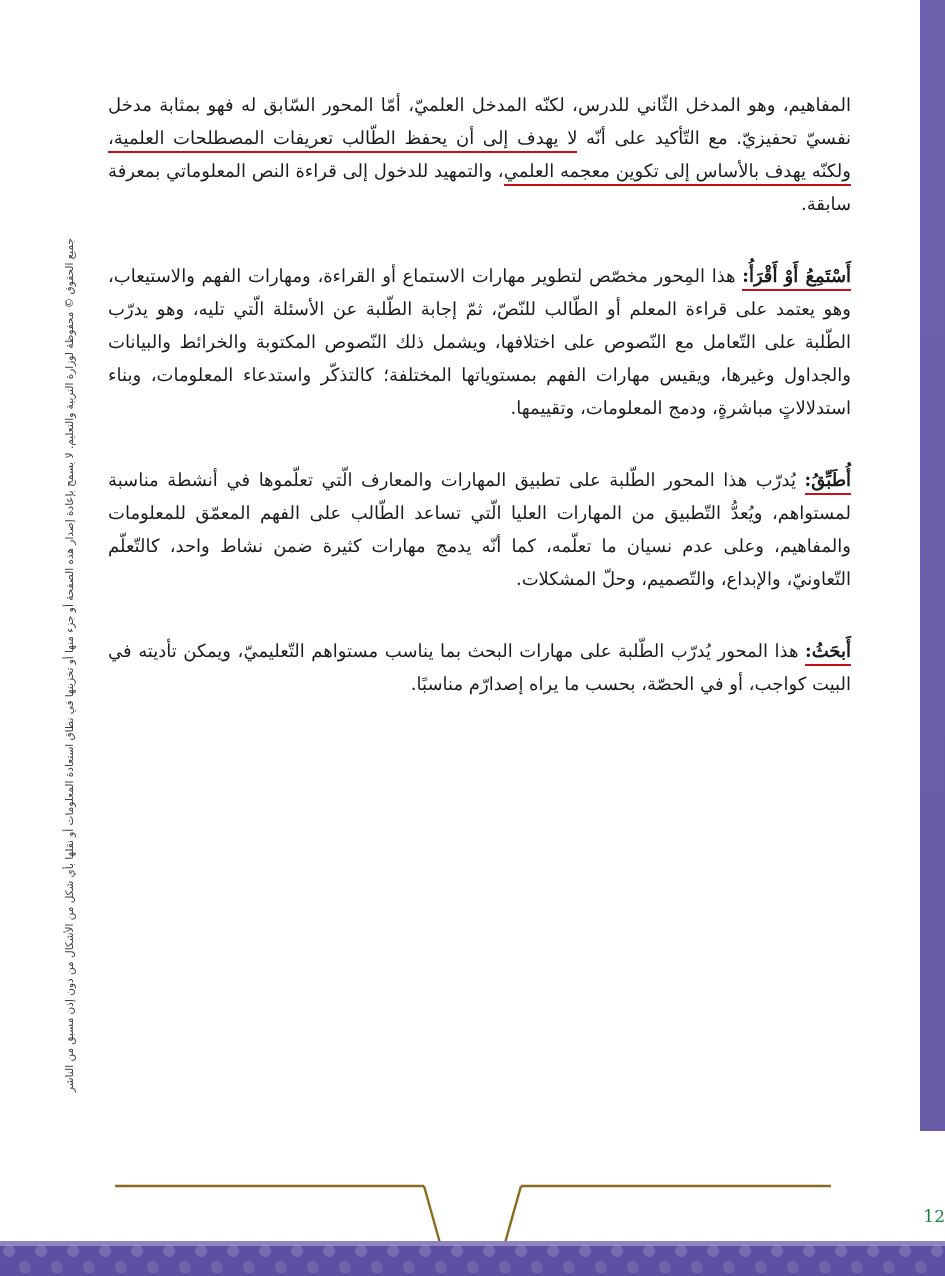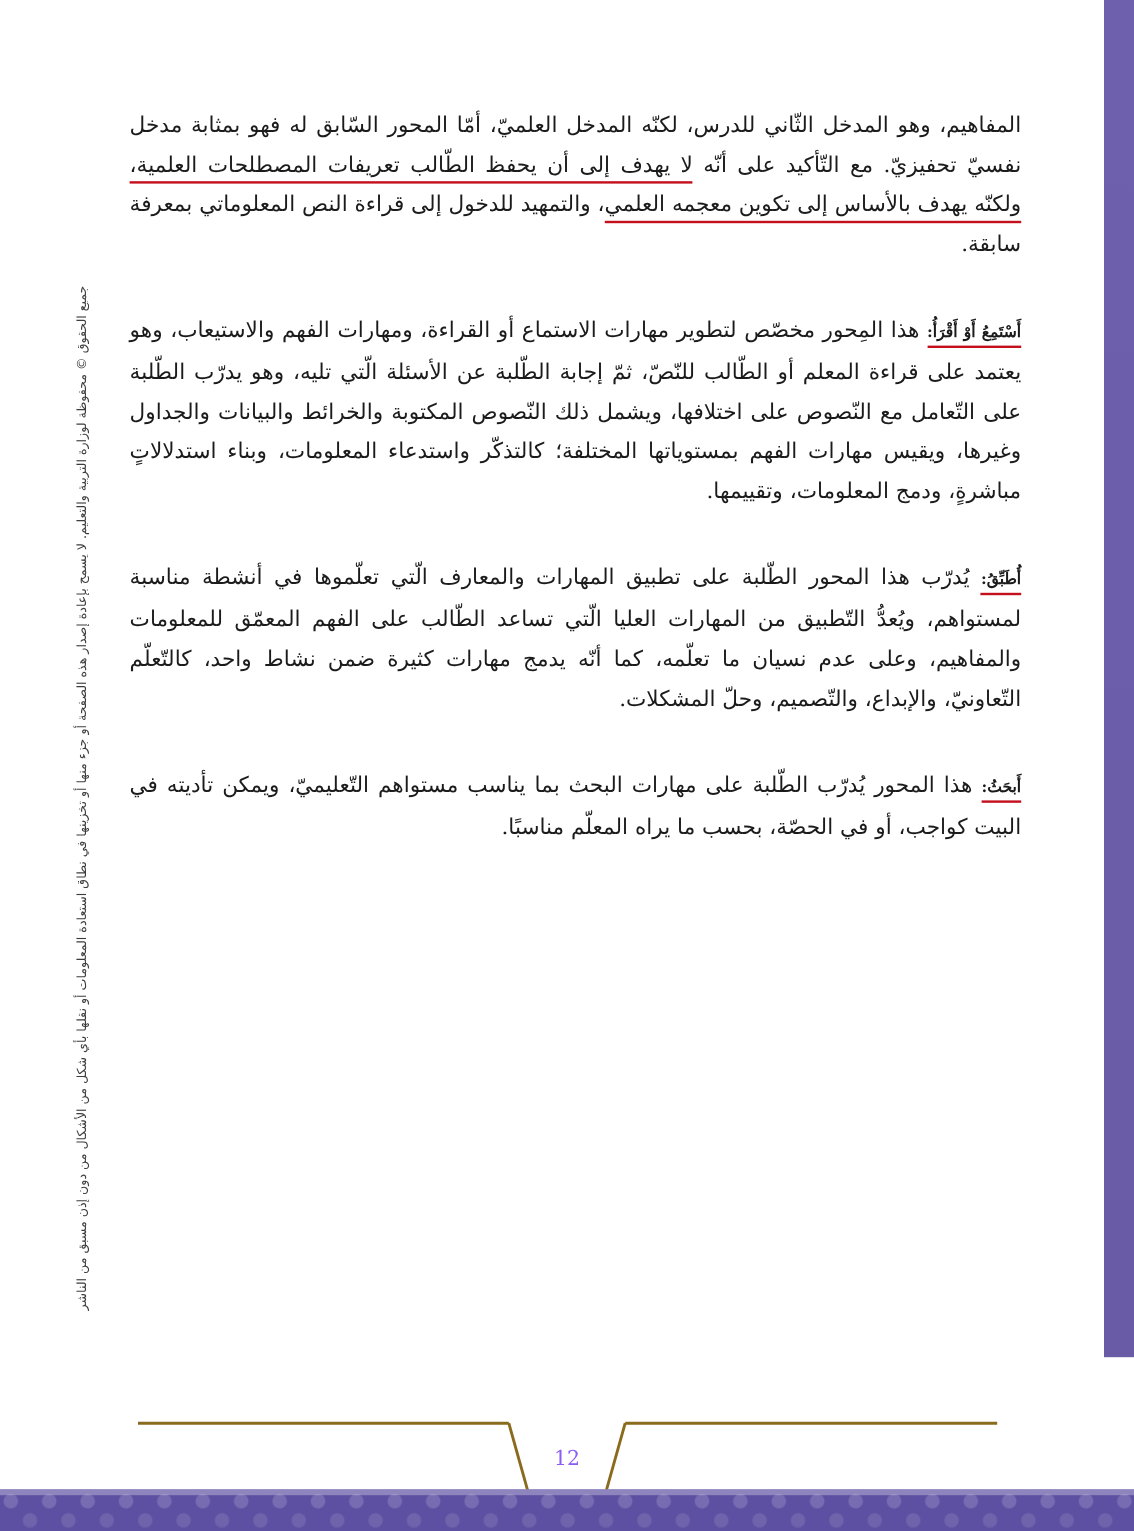--- a/index.html
+++ b/index.html
@@ -27,31 +27,31 @@
     font-family:"DejaVu Sans", sans-serif;
     font-size:10.5px;color:#3c3c3c;
   }
   
   .content{
     position:absolute;top:88px;right:94px;left:94px;
     direction:rtl;text-align:justify;
     font-size:18px;line-height:33px;margin-left:14px;
   }
   .content p{margin:0 0 39px;}
-  .content span.b{font-weight:bold;font-size:13px;}
+  .content span.b{font-weight:bold;font-size:18px;}
   .content span.u{
     border-bottom:2px solid var(--underline-red);
     padding-bottom:3px;
   }
   
   .footer-svg{position:absolute;left:0;top:1180px;display:block;}
   .footer-svg line{stroke:var(--rule-gold);stroke-width:2.4;}
   .page-number{
     position:absolute;left:0;right:0;top:1206px;
-    text-align:center;font-size:17px;color:#8b5cf6;
+    text-align:right;font-size:17px;color:#15803d;
     font-family:"DejaVu Serif", serif;
   }
   
   .band{
     position:absolute;left:0;right:0;bottom:0;height:35px;
     background-color:var(--band-purple);
     background-image:
       radial-gradient(circle at 9px 10px, rgba(255,255,255,0.16) 5.5px, rgba(255,255,255,0) 6.5px),
       radial-gradient(circle at 25px 26px, rgba(255,255,255,0.11) 5.5px, rgba(255,255,255,0) 6.5px);
     background-size:32px 32px;
@@ -67,21 +67,21 @@
 <div class="page">
 
   <div class="right-bar"></div>
 
   <div class="copyright">جميع الحقوق © محفوظة لوزارة التربية والتعليم. لا يسمح بإعادة إصدار هذه الصفحة أو جزء منها أو تخزينها في نطاق استعادة المعلومات أو نقلها بأي شكل من الأشكال من دون إذن مسبق من الناشر</div>
 
   <div class="content" dir="rtl">
       <p><span class="">المفاهيم، وهو المدخل الثّاني للدرس، لكنّه المدخل العلميّ، أمّا المحور السّابق له فهو بمثابة مدخل نفسيّ تحفيزيّ. مع التّأكيد على أنّه </span><span class="u">لا يهدف إلى أن يحفظ الطّالب تعريفات المصطلحات العلمية، ولكنّه يهدف بالأساس إلى تكوين معجمه العلمي</span><span class="">، والتمهيد للدخول إلى قراءة النص المعلوماتي بمعرفة سابقة.</span></p>
       <p><span class="b u">أَسْتَمِعُ أَوْ أَقْرَأُ:</span><span class=""> هذا المِحور مخصّص لتطوير مهارات الاستماع أو القراءة، ومهارات الفهم والاستيعاب، وهو يعتمد على قراءة المعلم أو الطّالب للنّصّ، ثمّ إجابة الطّلبة عن الأسئلة الّتي تليه، وهو يدرّب الطّلبة على التّعامل مع النّصوص على اختلافها، ويشمل ذلك النّصوص المكتوبة والخرائط والبيانات والجداول وغيرها، ويقيس مهارات الفهم بمستوياتها المختلفة؛ كالتذكّر واستدعاء المعلومات، وبناء استدلالاتٍ مباشرةٍ، ودمج المعلومات، وتقييمها.</span></p>
       <p><span class="b u">أُطَبِّقُ:</span><span class=""> يُدرّب هذا المحور الطّلبة على تطبيق المهارات والمعارف الّتي تعلّموها في أنشطة مناسبة لمستواهم، ويُعدُّ التّطبيق من المهارات العليا الّتي تساعد الطّالب على الفهم المعمّق للمعلومات والمفاهيم، وعلى عدم نسيان ما تعلّمه، كما أنّه يدمج مهارات كثيرة ضمن نشاط واحد، كالتّعلّم التّعاونيّ، والإبداع، والتّصميم، وحلّ المشكلات.</span></p>
-      <p><span class="b u">أَبحَثُ:</span><span class=""> هذا المحور يُدرّب الطّلبة على مهارات البحث بما يناسب مستواهم التّعليميّ، ويمكن تأديته في البيت كواجب، أو في الحصّة، بحسب ما يراه المعلّم مناسبًا.</span></p>
+      <p><span class="b u">أَبحَثُ:</span><span class=""> هذا المحور يُدرّب الطّلبة على مهارات البحث بما يناسب مستواهم التّعليميّ، ويمكن تأديته في البيت كواجب، أو في الحصّة، بحسب ما يراه إصدارّم مناسبًا.</span></p>
     </div>
 
   <svg class="footer-svg" width="945" height="70" viewBox="0 0 945 70" aria-hidden="true">
     <line x1="115" y1="6" x2="424" y2="6"></line>
     <line x1="521" y1="6" x2="831" y2="6"></line>
     <line x1="424" y1="6" x2="440" y2="63"></line>
     <line x1="521" y1="6" x2="505" y2="63"></line>
   </svg>
 
   <div class="page-number">12</div>

